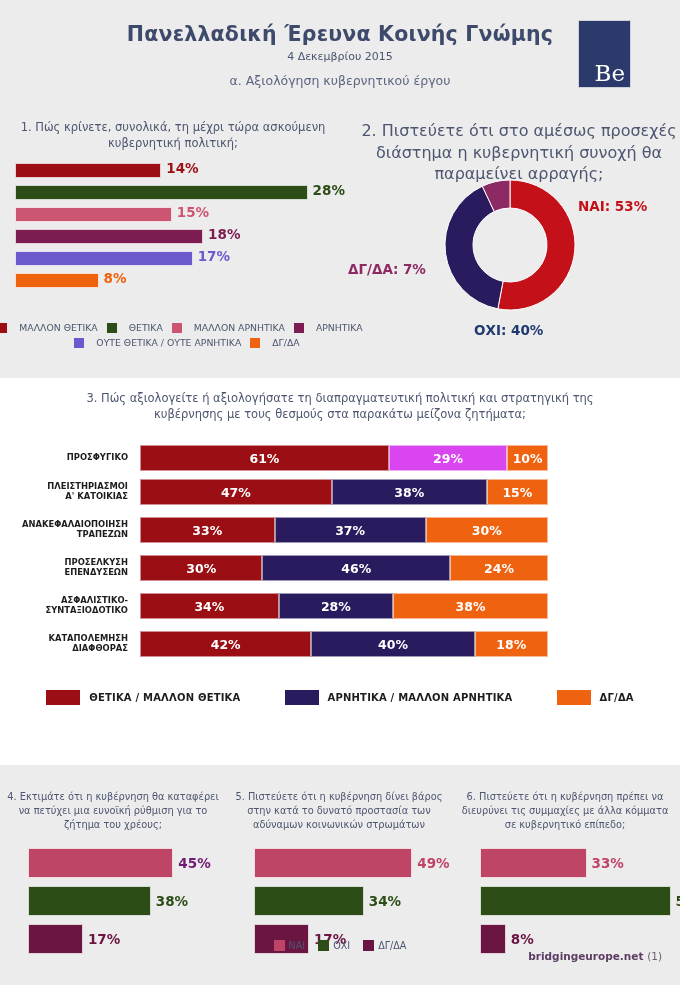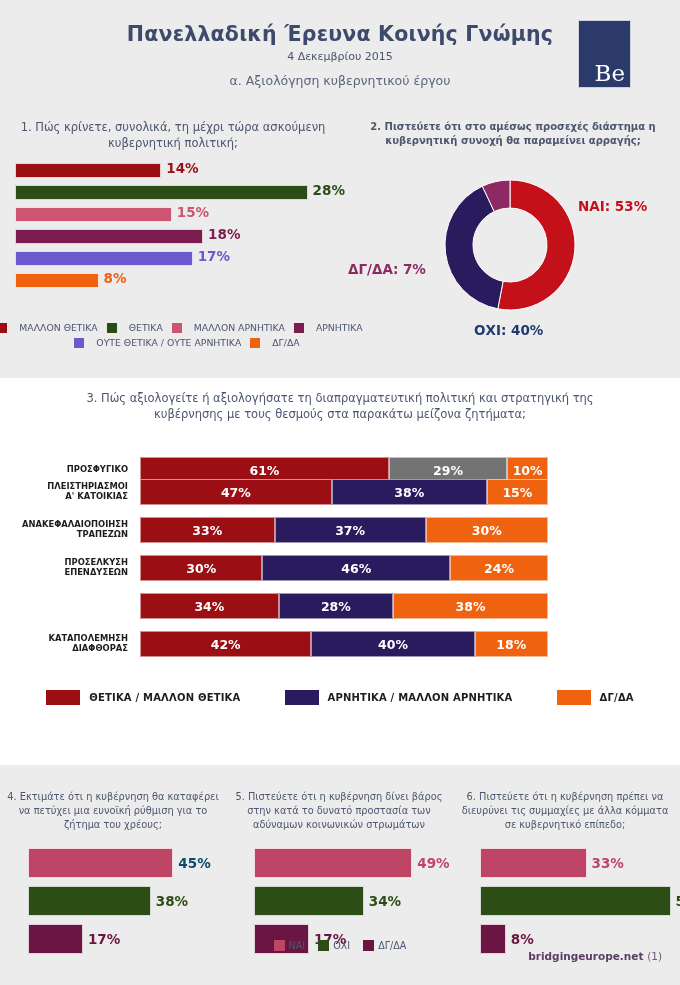--- a/index.html
+++ b/index.html
@@ -57,21 +57,21 @@
 
   .legend1 { position: absolute; left: 0; top: 322px; width: 360px; }
   .legend1-line { display: flex; justify-content: center; align-items: center; gap: 9px; margin-bottom: 4px; }
   .legend1-line.second { padding-left: 14px; }
   .lg-item { display: flex; align-items: flex-end; gap: 12px; }
   .lg-sw { width: 10px; height: 10px; display: inline-block; }
   .lg-tx { font-size: 9.3px; color: #4c5670; white-space: nowrap; }
 
   
   .c2 { position: absolute; left: 350px; top: 120px; width: 330px; height: 245px; }
-  .c2 .q-title { left: 4px; top: 0; width: 318px; font-size: 10px; font-weight: bold; }
+  .c2 .q-title { left: 10px; top: 0; width: 318px; font-size: 16px; }
   .donut-wrap { position: absolute; left: 0; top: 30px; width: 330px; height: 205px; }
   .donut-label { position: absolute; font-size: 13.5px; font-weight: bold; white-space: nowrap; }
 
   
   .band { position: absolute; left: 0; top: 378px; width: 680px; height: 387px; background: #ffffff; }
   .c3-title { position: absolute; left: 80px; top: 12px; width: 520px; text-align: center; font-size: 11.5px; color: #4c5670; line-height: 1.4; }
   .c3-plot { position: absolute; left: 0; top: 60px; width: 680px; height: 230px; }
   .c3-row { position: absolute; left: 0; width: 680px; height: 30px; }
   .c3-label {
     position: absolute; left: 0; top: 0; width: 128px; height: 30px;
@@ -197,27 +197,27 @@
       </svg>
       <div class="donut-label" id="dlab-0" style="left: 228px; top: 48px; color: rgb(196, 16, 25);">ΝΑΙ: 53%</div>
       <div class="donut-label" id="dlab-1" style="left: 124px; top: 172px; color: rgb(30, 58, 110);">ΟΧΙ: 40%</div>
       <div class="donut-label" id="dlab-2" style="left: -2px; top: 111px; color: rgb(142, 42, 99);">ΔΓ/ΔΑ: 7%</div>
     </div>
   </div>
 
   <div class="band">
     <div class="c3-title">3. Πώς αξιολογείτε ή αξιολογήσατε τη διαπραγματευτική πολιτική και στρατηγική της κυβέρνησης με τους θεσμούς στα παρακάτω μείζονα ζητήματα;</div>
     <div class="c3-plot" id="c3-plot">
-        <div class="c3-row" style="top: 16px; padding-left: 44px;">
+        <div class="c3-row" style="top: 4px; padding-left: 44px;">
           <div class="c3-label">
             <div>ΠΡΟΣΦΥΓΙΚΟ</div>
           </div>
           <div class="c3-stack">
             <div class="c3-seg" style="left: 0px; width: 248.88px; background: rgb(155, 15, 20);">61%</div>
-            <div class="c3-seg" style="left: 248.88px; width: 118.32px; background: #737373;">29%</div>
+            <div class="c3-seg" style="left: 248.88px; width: 118.32px; background: #d946ef;">29%</div>
             <div class="c3-seg" style="left: 367.2px; width: 40.8px; background: rgb(239, 98, 16);">10%</div>
           </div>
         </div>
         <div class="c3-row" style="top: 38px;">
           <div class="c3-label">
             <div>ΠΛΕΙΣΤΗΡΙΑΣΜΟΙ</div>
             <div>Α' ΚΑΤΟΙΚΙΑΣ</div>
           </div>
           <div class="c3-stack">
             <div class="c3-seg" style="left: 0px; width: 191.76px; background: rgb(155, 15, 20);">47%</div>
@@ -241,20 +241,24 @@
             <div>ΠΡΟΣΕΛΚΥΣΗ</div>
             <div>ΕΠΕΝΔΥΣΕΩΝ</div>
           </div>
           <div class="c3-stack">
             <div class="c3-seg" style="left: 0px; width: 122.4px; background: rgb(155, 15, 20);">30%</div>
             <div class="c3-seg" style="left: 122.4px; width: 187.68px; background: rgb(42, 26, 94);">46%</div>
             <div class="c3-seg" style="left: 310.08px; width: 97.92px; background: rgb(239, 98, 16);">24%</div>
           </div>
         </div>
         <div class="c3-row" style="top: 152px;">
+          <div class="c3-label">
+            <div>ΑΣΦΑΛΙΣΤΙΚΟ-</div>
+            <div>ΣΥΝΤΑΞΙΟΔΟΤΙΚΟ</div>
+          </div>
           <div class="c3-stack">
             <div class="c3-seg" style="left: 0px; width: 138.72px; background: rgb(155, 15, 20);">34%</div>
             <div class="c3-seg" style="left: 138.72px; width: 114.24px; background: rgb(42, 26, 94);">28%</div>
             <div class="c3-seg" style="left: 252.96px; width: 155.04px; background: rgb(239, 98, 16);">38%</div>
           </div>
         </div>
         <div class="c3-row" style="top: 190px;">
           <div class="c3-label">
             <div>ΚΑΤΑΠΟΛΕΜΗΣΗ</div>
             <div>ΔΙΑΦΘΟΡΑΣ</div>
@@ -280,21 +284,21 @@
           <span class="lg3-tx">ΔΓ/ΔΑ</span>
         </div>
       </div>
   </div>
 
   <div class="bottom">
     <div class="bcol" style="left:0px;">
       <div class="q-title">4. Εκτιμάτε ότι η κυβέρνηση θα καταφέρει να πετύχει μια ευνοϊκή ρύθμιση για το ζήτημα του χρέους;</div>
       <div class="b-plot" id="b-plot-0">
           <div class="b-bar" style="top: 0px; width: 145.35px; background: rgb(191, 69, 103);"></div>
-          <div class="b-val" style="left: 178.35px; top: 7px; color: #0c4a6e;">45%</div>
+          <div class="b-val" style="left: 178.35px; top: 7px; color: #701a75;">45%</div>
           <div class="b-bar" style="top: 38px; width: 122.74px; background: rgb(44, 77, 22);"></div>
           <div class="b-val" style="left: 155.74px; top: 45px; color: rgb(44, 77, 22);">38%</div>
           <div class="b-bar" style="top: 76px; width: 54.91px; background: rgb(107, 21, 67);"></div>
           <div class="b-val" style="left: 87.91px; top: 83px; color: rgb(107, 21, 67);">17%</div>
         </div>
     </div>
     <div class="bcol" style="left:226px;">
       <div class="q-title">5. Πιστεύετε ότι η κυβέρνηση δίνει βάρος στην κατά το δυνατό προστασία των αδύναμων κοινωνικών στρωμάτων</div>
       <div class="b-plot" id="b-plot-1">
           <div class="b-bar" style="top: 0px; width: 158.27px; background: rgb(191, 69, 103);"></div>

